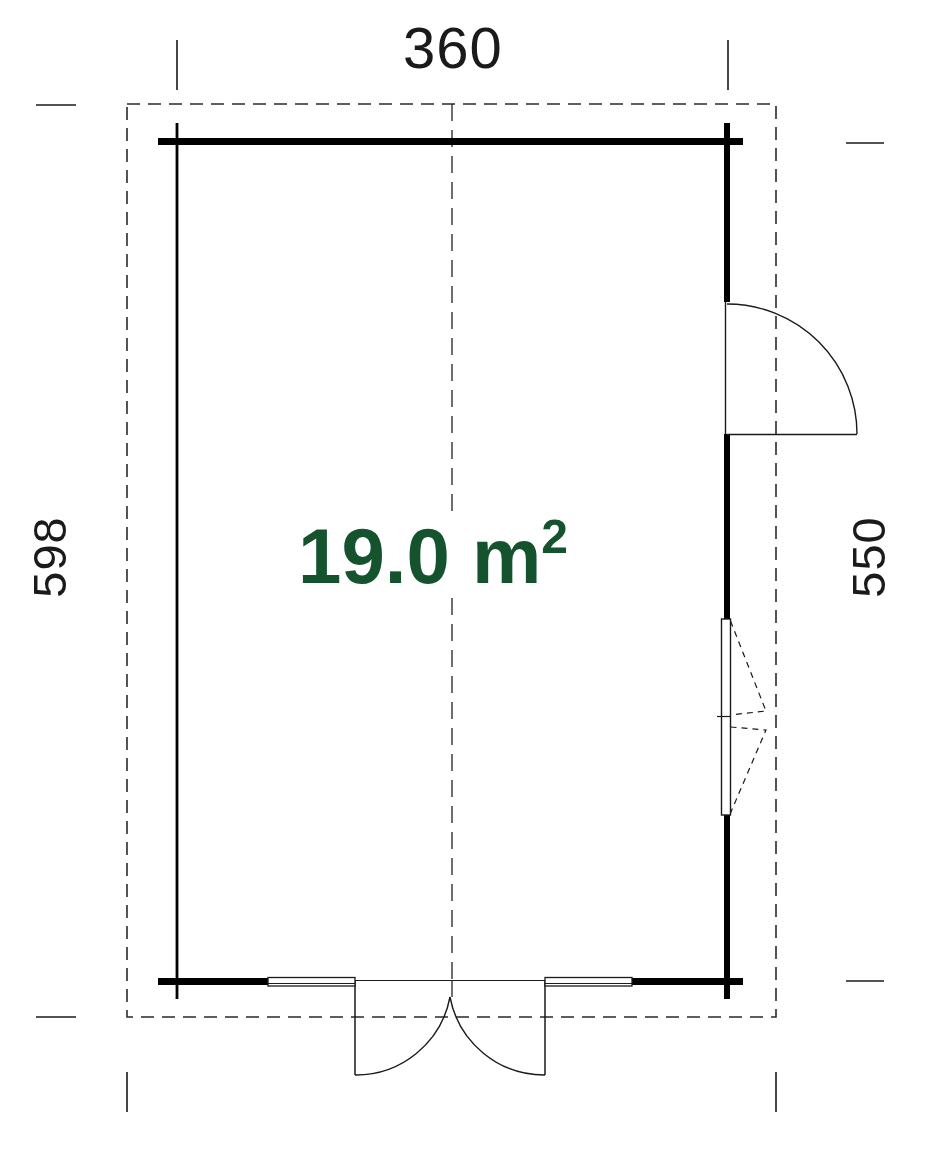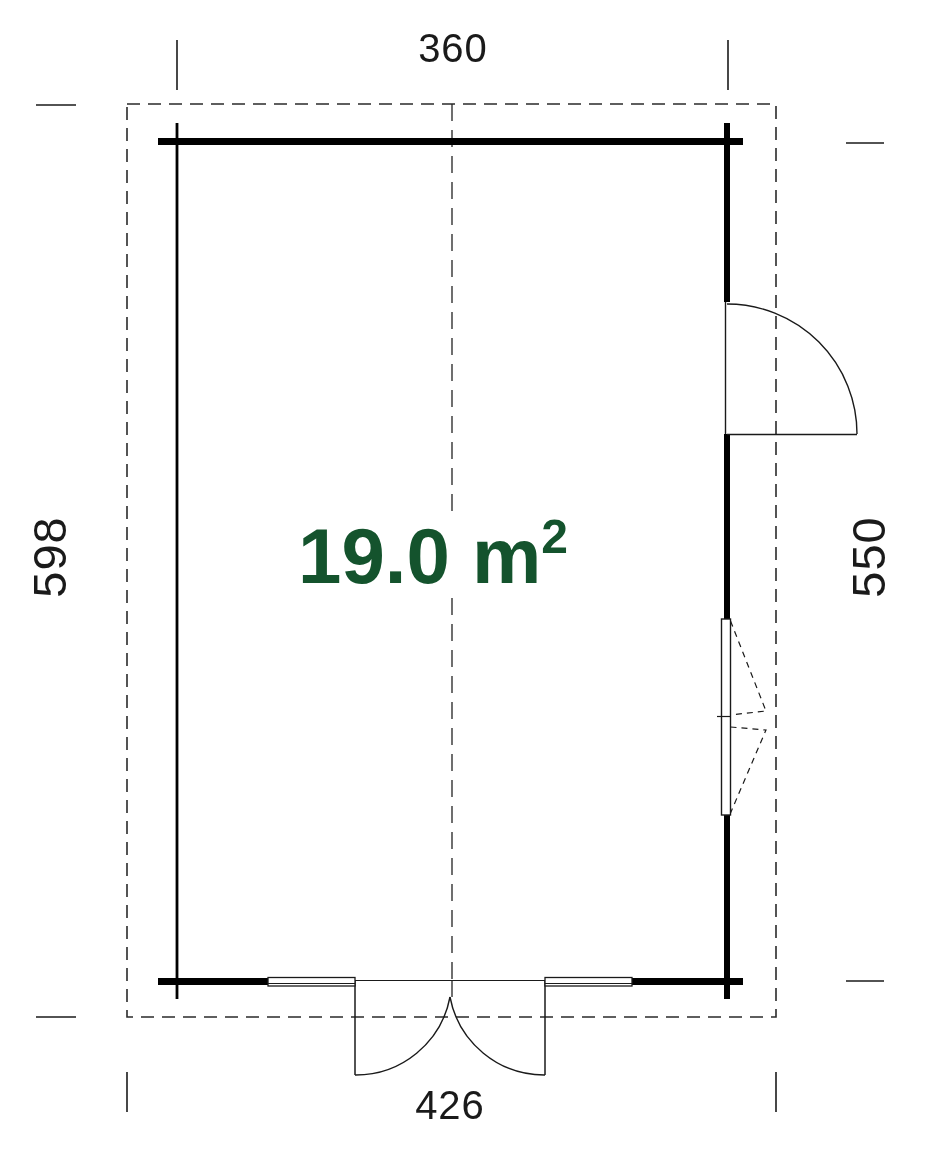--- a/index.html
+++ b/index.html
@@ -7,21 +7,21 @@
     position:relative;
     width:936px;height:1170px;
     background:var(--bg,#ffffff);
     font-family:"Liberation Sans", sans-serif;
     overflow:hidden;
   }
   .plan-svg{position:absolute;left:0;top:0;}
   .dim-label{
     position:absolute;
     transform:translate(-50%,-50%);
-    font-size:40px;
+    font-size:58px;
     line-height:1;
     color:var(--line,#1a1a1a);
     white-space:nowrap;
     letter-spacing:1px;
   }
   .dim-label.side{
     font-size:47px;
     transform:translate(-50%,-50%) rotate(-90deg);
   }
   .area-label{
@@ -104,21 +104,20 @@
       <line x1="776" y1="1072" x2="776" y2="1112"></line>
       <line x1="36" y1="105" x2="76" y2="105"></line>
       <line x1="36" y1="1017" x2="76" y2="1017"></line>
       <line x1="846" y1="143" x2="884" y2="143"></line>
       <line x1="846" y1="981" x2="884" y2="981"></line>
     </g>
   </svg>
 
   <div class="dim-label" style="left:453px;top:48px;">360</div>
 
-  <div class="dim-label" style="left:450px;top:1105px;">426</div>
 
   <div class="dim-label side" style="left:49px;top:557px;">598</div>
 
   <div class="dim-label side" style="left:868px;top:557px;">550</div>
 
   <div class="area-label">
     <span>19.0</span><span class="unit">m</span><sup>2</sup>
   </div>
 
 </div>

